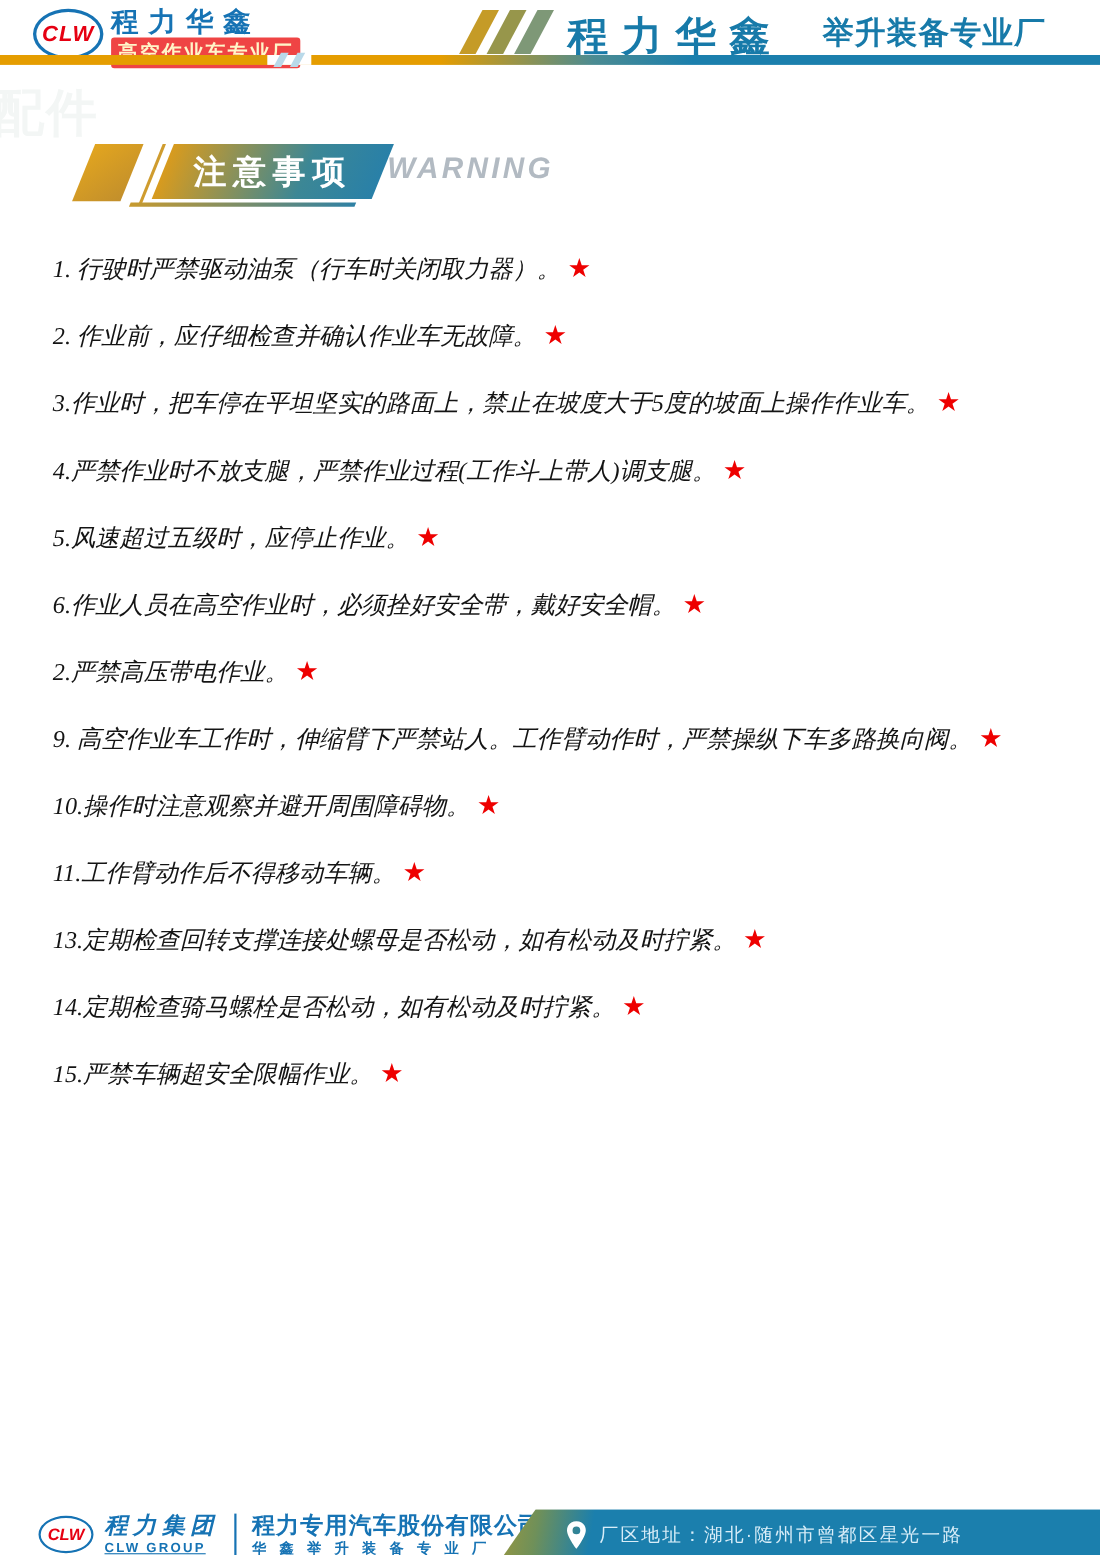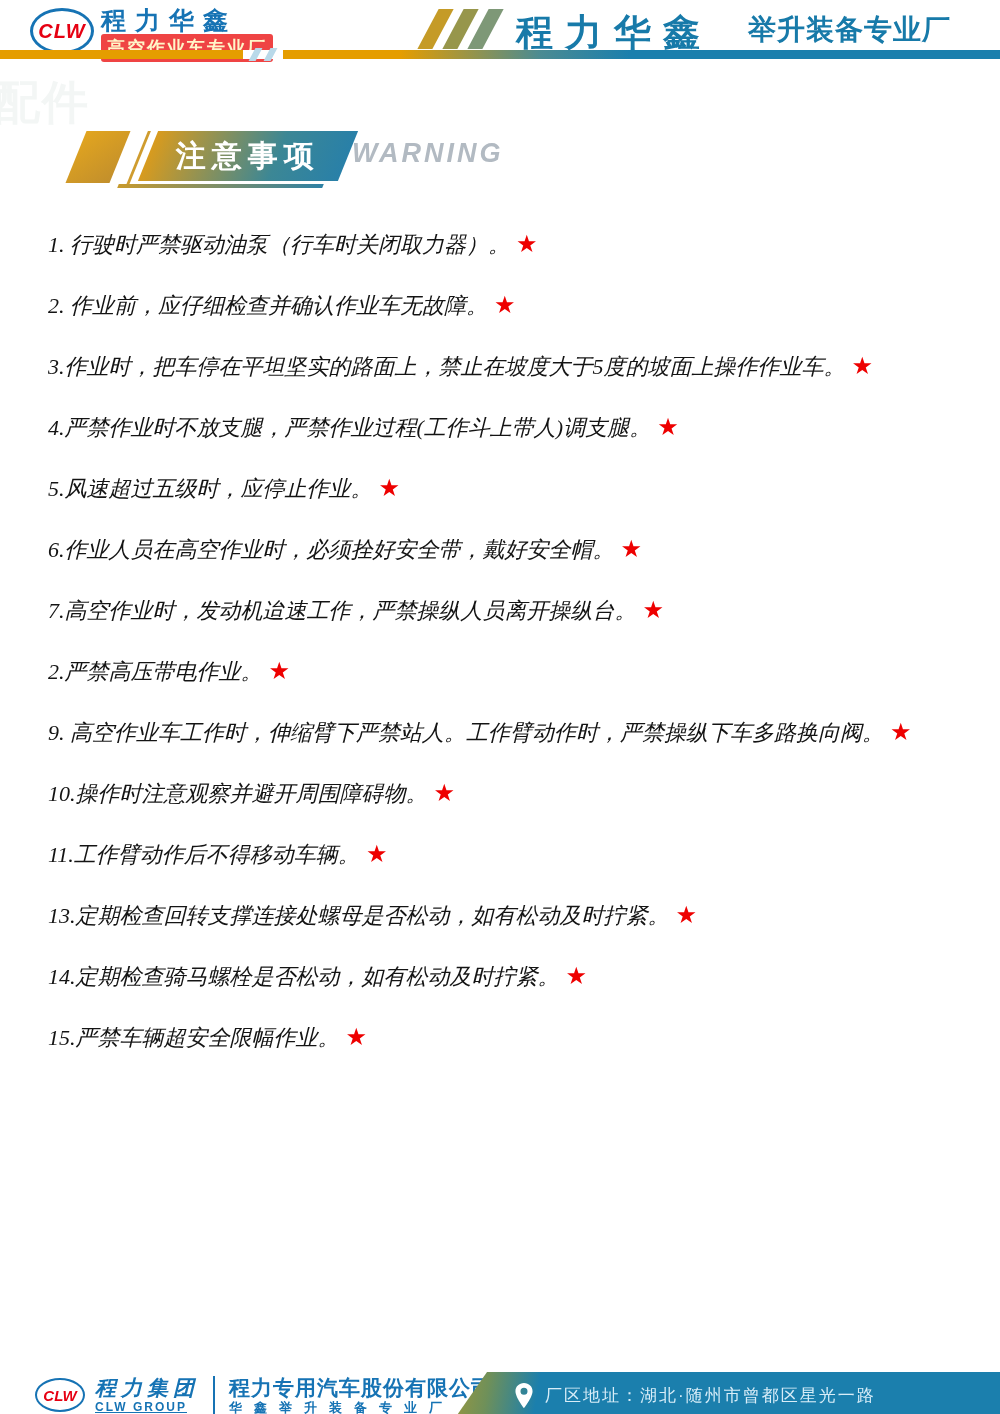--- a/index.html
+++ b/index.html
@@ -119,21 +119,20 @@
   <div class="banner-underline"></div>
   <div class="banner-warning">WARNING</div>
 
   <ul class="warn-list">
     <li><span>1. 行驶时严禁驱动油泵（行车时关闭取力器）。</span><span class="warn-star">★</span></li>
     <li><span>2. 作业前，应仔细检查并确认作业车无故障。</span><span class="warn-star">★</span></li>
     <li><span>3.作业时，把车停在平坦坚实的路面上，禁止在坡度大于5度的坡面上操作作业车。</span><span class="warn-star">★</span></li>
     <li><span>4.严禁作业时不放支腿，严禁作业过程(工作斗上带人)调支腿。</span><span class="warn-star">★</span></li>
     <li><span>5.风速超过五级时，应停止作业。</span><span class="warn-star">★</span></li>
     <li><span>6.作业人员在高空作业时，必须拴好安全带，戴好安全帽。</span><span class="warn-star">★</span></li>
-    <li><span>7.高空作业时，发动机迨速工作，严禁操纵人员离开操纵台。</span><span class="warn-star">★</span></li>
     <li><span>2.严禁高压带电作业。</span><span class="warn-star">★</span></li>
     <li><span>9. 高空作业车工作时，伸缩臂下严禁站人。工作臂动作时，严禁操纵下车多路换向阀。</span><span class="warn-star">★</span></li>
     <li><span>10.操作时注意观察并避开周围障碍物。</span><span class="warn-star">★</span></li>
     <li><span>11.工作臂动作后不得移动车辆。</span><span class="warn-star">★</span></li>
     <li><span>13.定期检查回转支撑连接处螺母是否松动，如有松动及时拧紧。</span><span class="warn-star">★</span></li>
     <li><span>14.定期检查骑马螺栓是否松动，如有松动及时拧紧。</span><span class="warn-star">★</span></li>
     <li><span>15.严禁车辆超安全限幅作业。</span><span class="warn-star">★</span></li>
   </ul>
 
   <div class="footer">

